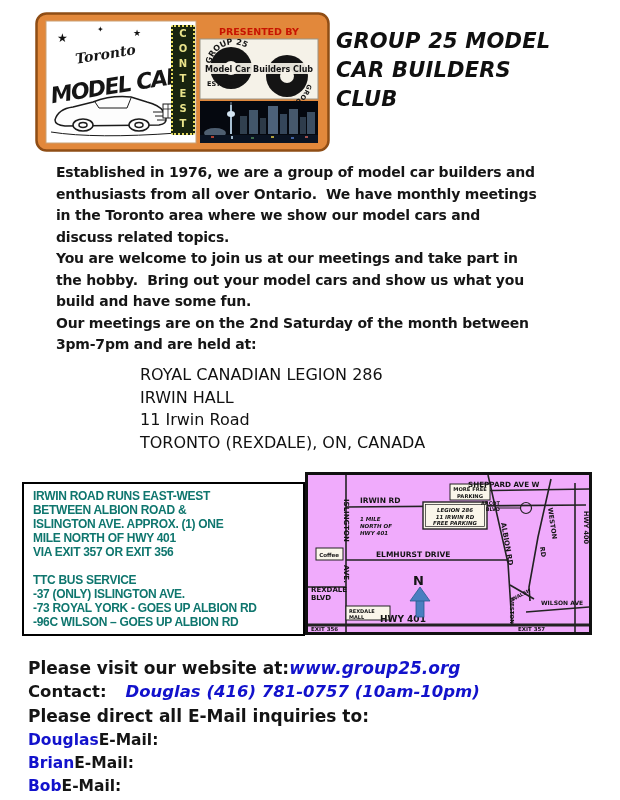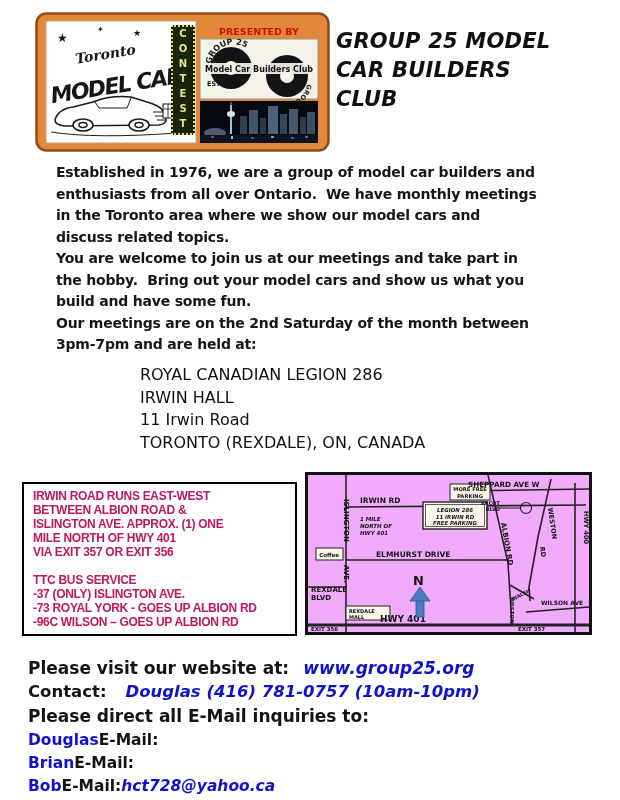--- a/index.html
+++ b/index.html
@@ -32,33 +32,33 @@
   .intro{left:56px;top:162px;font-size:14px;font-weight:bold;
     line-height:21.5px;letter-spacing:-0.2px;color:#161616;}
 
   
   .venue{left:140px;top:364px;font-size:16px;font-weight:normal;
     line-height:22.5px;color:#111;}
 
   
   .dir-box{
     left:22px;top:482px;width:252px;height:140px;
-    border:2px solid #000;padding:5px 10px 5px 9px;
+    border:2px solid #000;padding:5px 18px 5px 9px;
     font-size:12px;font-weight:bold;line-height:14px;letter-spacing:-0.3px;
-    color:#be185d;
+    color:#0f766e;
     font-family:"Liberation Sans","DejaVu Sans",sans-serif;
   }
 
   
   .map-box{left:305px;top:472px;width:281px;height:157px;
     border:3px solid #111;background:#f0abfc;}
 
   
   .footer-row{display:flex;align-items:baseline;color:#141414;}
-  .fr1{left:28px;top:658px;font-size:17px;font-weight:bold;gap:14px;}
+  .fr1{left:28px;top:658px;font-size:17px;font-weight:bold;}
   .fr2{left:28px;top:682px;font-size:16.5px;font-weight:bold;gap:19px;}
   .fr3{left:28px;top:706px;font-size:17px;font-weight:bold;}
   .fr-mail{font-size:15.5px;font-weight:bold;gap:0;}
   .fr4{left:28px;top:731px;}
   .fr5{left:28px;top:754px;}
   .fr6{left:28px;top:777px;}
   .blue{color:#1212CC;}
   .blue-i{color:#1212CC;font-style:italic;}
   a.lnk{color:#1212CC;font-style:italic;text-decoration:none;cursor:pointer;}
 </style>
@@ -270,14 +270,13 @@
 </div>
 
 <div class="abs footer-row fr-mail fr5">
   <span class="blue">Brian</span>
   <span>E-Mail:</span>
 </div>
 
 <div class="abs footer-row fr-mail fr6">
   <span class="blue">Bob</span>
   <span>E-Mail:</span>
-  <a class="lnk">hct728@yahoo.ca</a>
 </div>
 
 </body></html>

